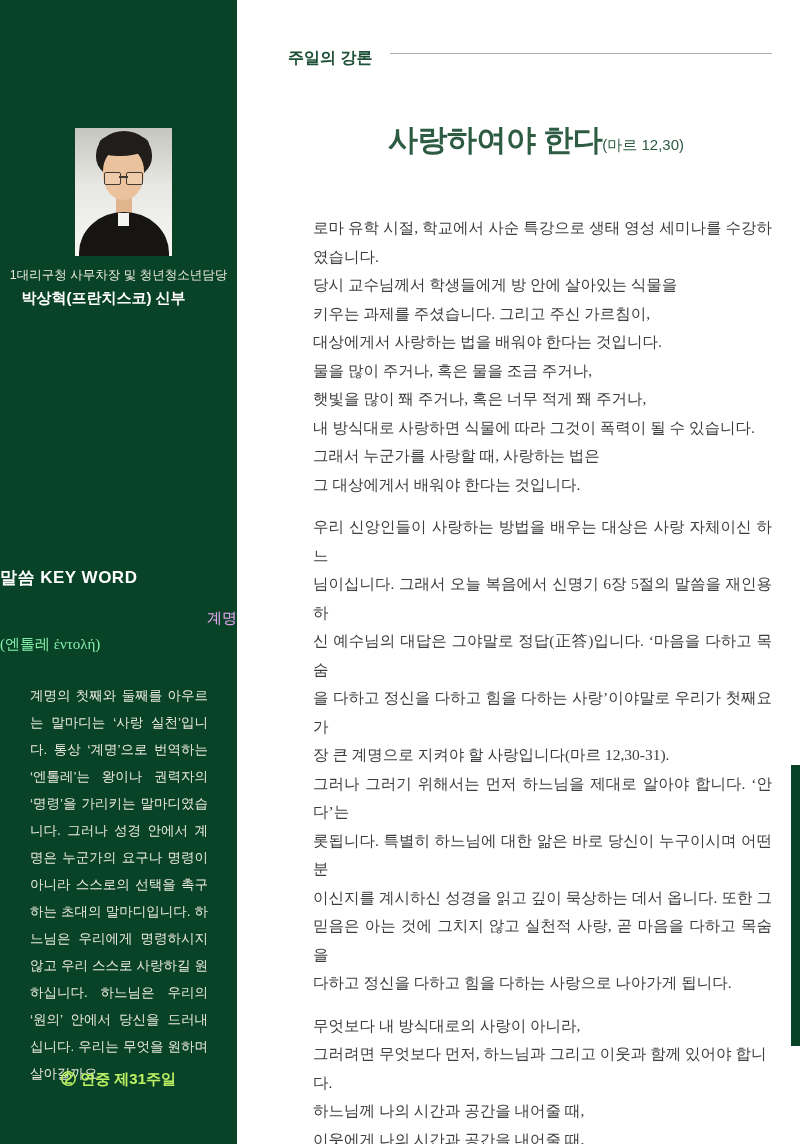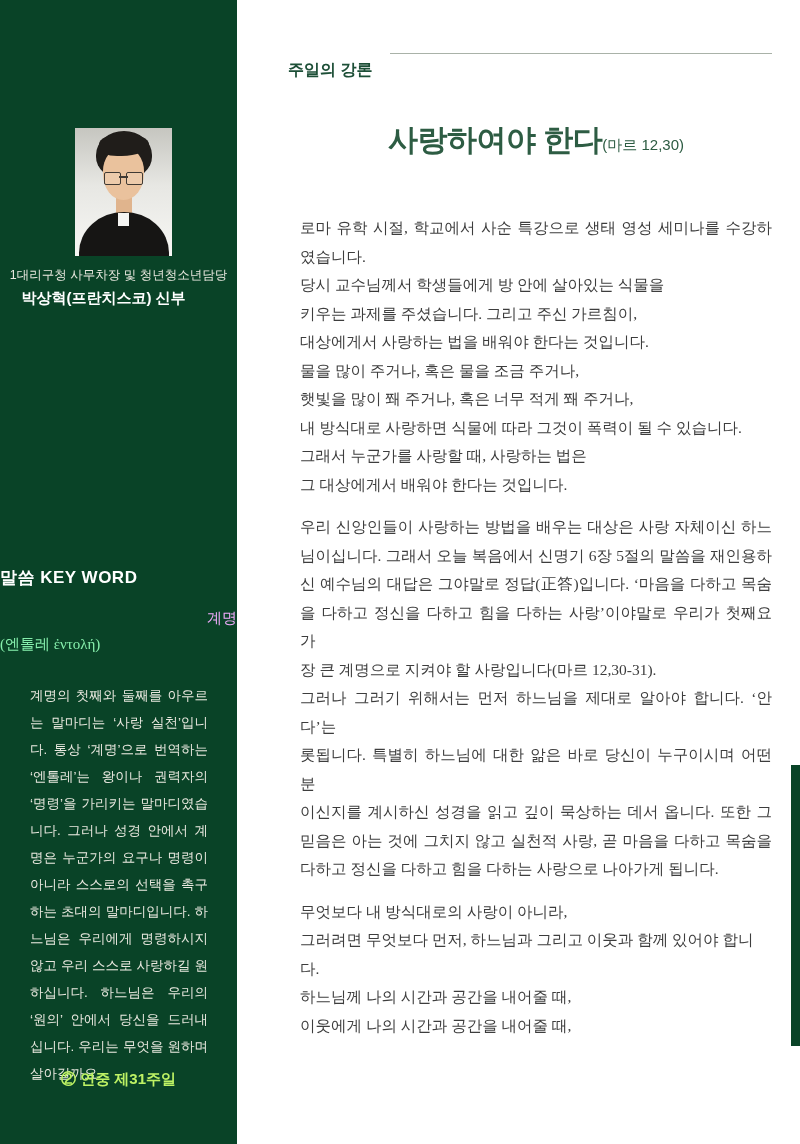--- a/index.html
+++ b/index.html
@@ -42,33 +42,33 @@
   .kw-desc{position:absolute;left:30px;top:682px;width:178px;
            font-size:13.5px;line-height:27px;color:#e9e8df;text-align:justify;}
 
   .sidebar-footer{position:absolute;left:0;top:1070px;width:237px;text-align:center;
                   font-size:15px;font-weight:bold;color:#bef264;}
 
   
   .right-bar{position:absolute;left:791px;top:765px;width:9px;height:281px;background:#094327;}
 
   
-  .section-label{position:absolute;left:288px;top:60px;font-size:16px;font-weight:bold;
+  .section-label{position:absolute;left:288px;top:48px;font-size:16px;font-weight:bold;
                  color:#1d4f37;}
   .section-rule{position:absolute;left:390px;top:53px;width:382px;height:1px;background:#a9b2a8;}
 
   .article-title{position:absolute;left:300px;top:120px;width:472px;text-align:center;
                  color:#2d5c43;white-space:nowrap;}
   .article-title .main{font-size:30px;font-weight:bold;letter-spacing:-0.5px;}
   .article-title .ref{font-size:15px;font-weight:normal;}
 
   .body-text{position:absolute;left:300px;top:214px;width:472px;
              font-family:"Liberation Serif",serif;font-size:15.5px;line-height:28.5px;
              color:#3d3d3d;}
-  .para{margin:0 0 14px 0;}
+  .para{margin:0 0 14px 13px;}
   .line{text-align:left;}
   .line.j{text-align:justify;text-align-last:justify;}
 </style>
 </head>
 <body>
 
 <div class="page">
 
   <div class="sidebar">
 

